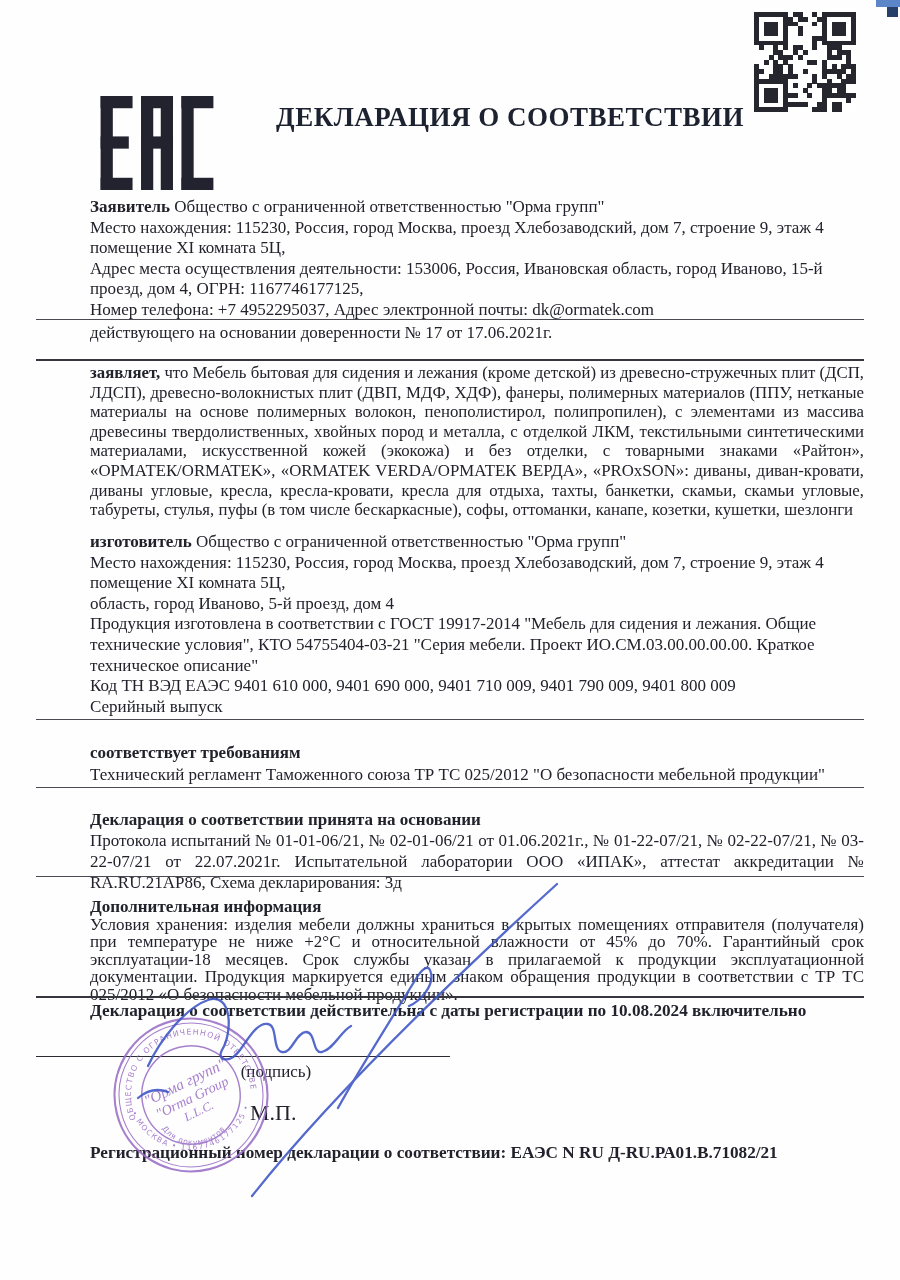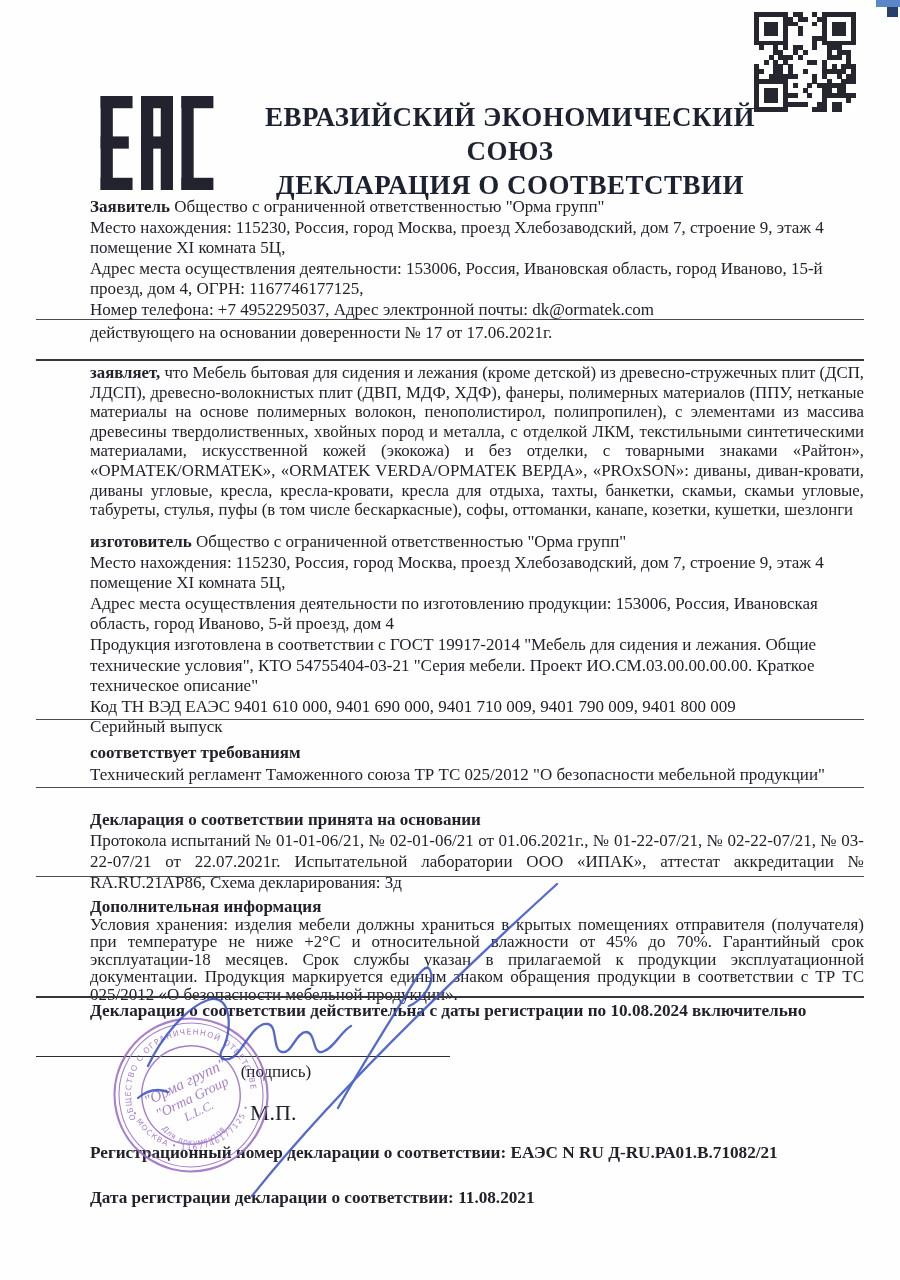--- a/index.html
+++ b/index.html
@@ -56,21 +56,20 @@
         <rect x="64" y="0" width="13" height="100"></rect>
       <rect x="43" y="0" width="34" height="13"></rect>
         <rect x="43" y="43" width="34" height="13"></rect>
       <rect x="86" y="0" width="13" height="100"></rect>
         <rect x="86" y="0" width="34" height="13"></rect>
       <rect x="86" y="87" width="34" height="13"></rect>
     </g>
   </svg>
 
   <div class="doc-title">
-    <span class="ln">ЕВРАЗИЙСКИЙ ЭКОНОМИЧЕСКИЙ СОЮЗ</span>
     <span class="ln">ДЕКЛАРАЦИЯ О СООТВЕТСТВИИ</span>
   </div>
 
   <div class="qr">
       <i style="left:0%;top:0%"></i>
       <i style="left:4.761904761904762%;top:0%"></i>
       <i style="left:9.523809523809524%;top:0%"></i>
       <i style="left:14.285714285714286%;top:0%"></i>
       <i style="left:19.047619047619047%;top:0%"></i>
       <i style="left:23.80952380952381%;top:0%"></i>
@@ -311,21 +310,20 @@
   <div class="rule thick" style="top:359px"></div>
 
   <div class="sec just" style="top:363px;font-size:16.8px;line-height:19.6px">
     <b>заявляет,</b> <span>что Мебель бытовая для сидения и лежания (кроме детской) из древесно-стружечных плит (ДСП, ЛДСП), древесно-волокнистых плит (ДВП, МДФ, ХДФ), фанеры, полимерных материалов (ППУ, нетканые материалы на основе полимерных волокон, пенополистирол, полипропилен), с элементами из массива древесины твердолиственных, хвойных пород и металла, с отделкой ЛКМ, текстильными синтетическими материалами, искусственной кожей (экокожа) и без отделки, с товарными знаками «Райтон», «ОРМАТЕК/ORMATEK», «ORMATEK VERDA/ОРМАТЕК ВЕРДА», «PROxSON»: диваны, диван-кровати, диваны угловые, кресла, кресла-кровати, кресла для отдыха, тахты, банкетки, скамьи, скамьи угловые, табуреты, стулья, пуфы (в том числе бескаркасные), софы, оттоманки, канапе, козетки, кушетки, шезлонги</span>
   </div>
 
   <div class="sec" style="top:532px;line-height:20.6px">
     <div><b>изготовитель</b> <span>Общество с ограниченной ответственностью "Орма групп"</span></div>
     <span class="ln">Место нахождения: 115230, Россия, город Москва, проезд Хлебозаводский, дом 7, строение 9, этаж 4</span>
     <span class="ln">помещение XI комната 5Ц,</span>
-    <span class="ln">Адрес места осуществления деятельности по изготовлению продукции: 153006, Россия, Ивановская</span>
     <span class="ln">область, город Иваново, 5-й проезд, дом 4</span>
     <span class="ln">Продукция изготовлена в соответствии с ГОСТ 19917-2014 "Мебель для сидения и лежания. Общие</span>
     <span class="ln">технические условия", КТО 54755404-03-21 "Серия мебели. Проект ИО.СМ.03.00.00.00.00. Краткое</span>
     <span class="ln">техническое описание"</span>
     <span class="ln">Код ТН ВЭД ЕАЭС  9401 610 000, 9401 690 000, 9401 710 009, 9401 790 009, 9401 800 009</span>
     <span class="ln">Серийный выпуск</span>
   </div>
   <div class="rule" style="top:719px"></div>
 
   <div class="sec" style="top:724px;line-height:21.5px">
@@ -348,24 +346,20 @@
 
   <div class="sec" style="top:1001px;font-weight:bold;font-size:17.2px">Декларация о соответствии действительна с даты регистрации по  10.08.2024 включительно</div>
 
   <div class="sig-line"></div>
   <div class="sig-caption">(подпись)</div>
   <div class="mp">М.П.</div>
 
   <div class="reg-line">
     <span>Регистрационный номер декларации о соответствии:</span>
     <span>ЕАЭС N RU Д-RU.РА01.В.71082/21</span>
-  </div>
-  <div class="date-line">
-    <span>Дата регистрации декларации о соответствии:</span>
-    <span>11.08.2021</span>
   </div>
 
   <svg class="stamp" viewBox="0 0 200 200">
     <defs>
       <path id="arcTop" d="M 35,111 A 66,66 0 1 1 165,111"></path>
       <path id="arcBottom" d="M 32,103 A 69,69 0 0 0 168,103"></path>
       <path id="arcInner" d="M 60,128 A 43,43 0 0 0 140,128"></path>
     </defs>
     <circle cx="100" cy="100" r="84" fill="none" stroke="#9a6fc6" stroke-width="2.4"></circle>
     <circle cx="100" cy="100" r="79" fill="none" stroke="#9a6fc6" stroke-width="1.2"></circle>

